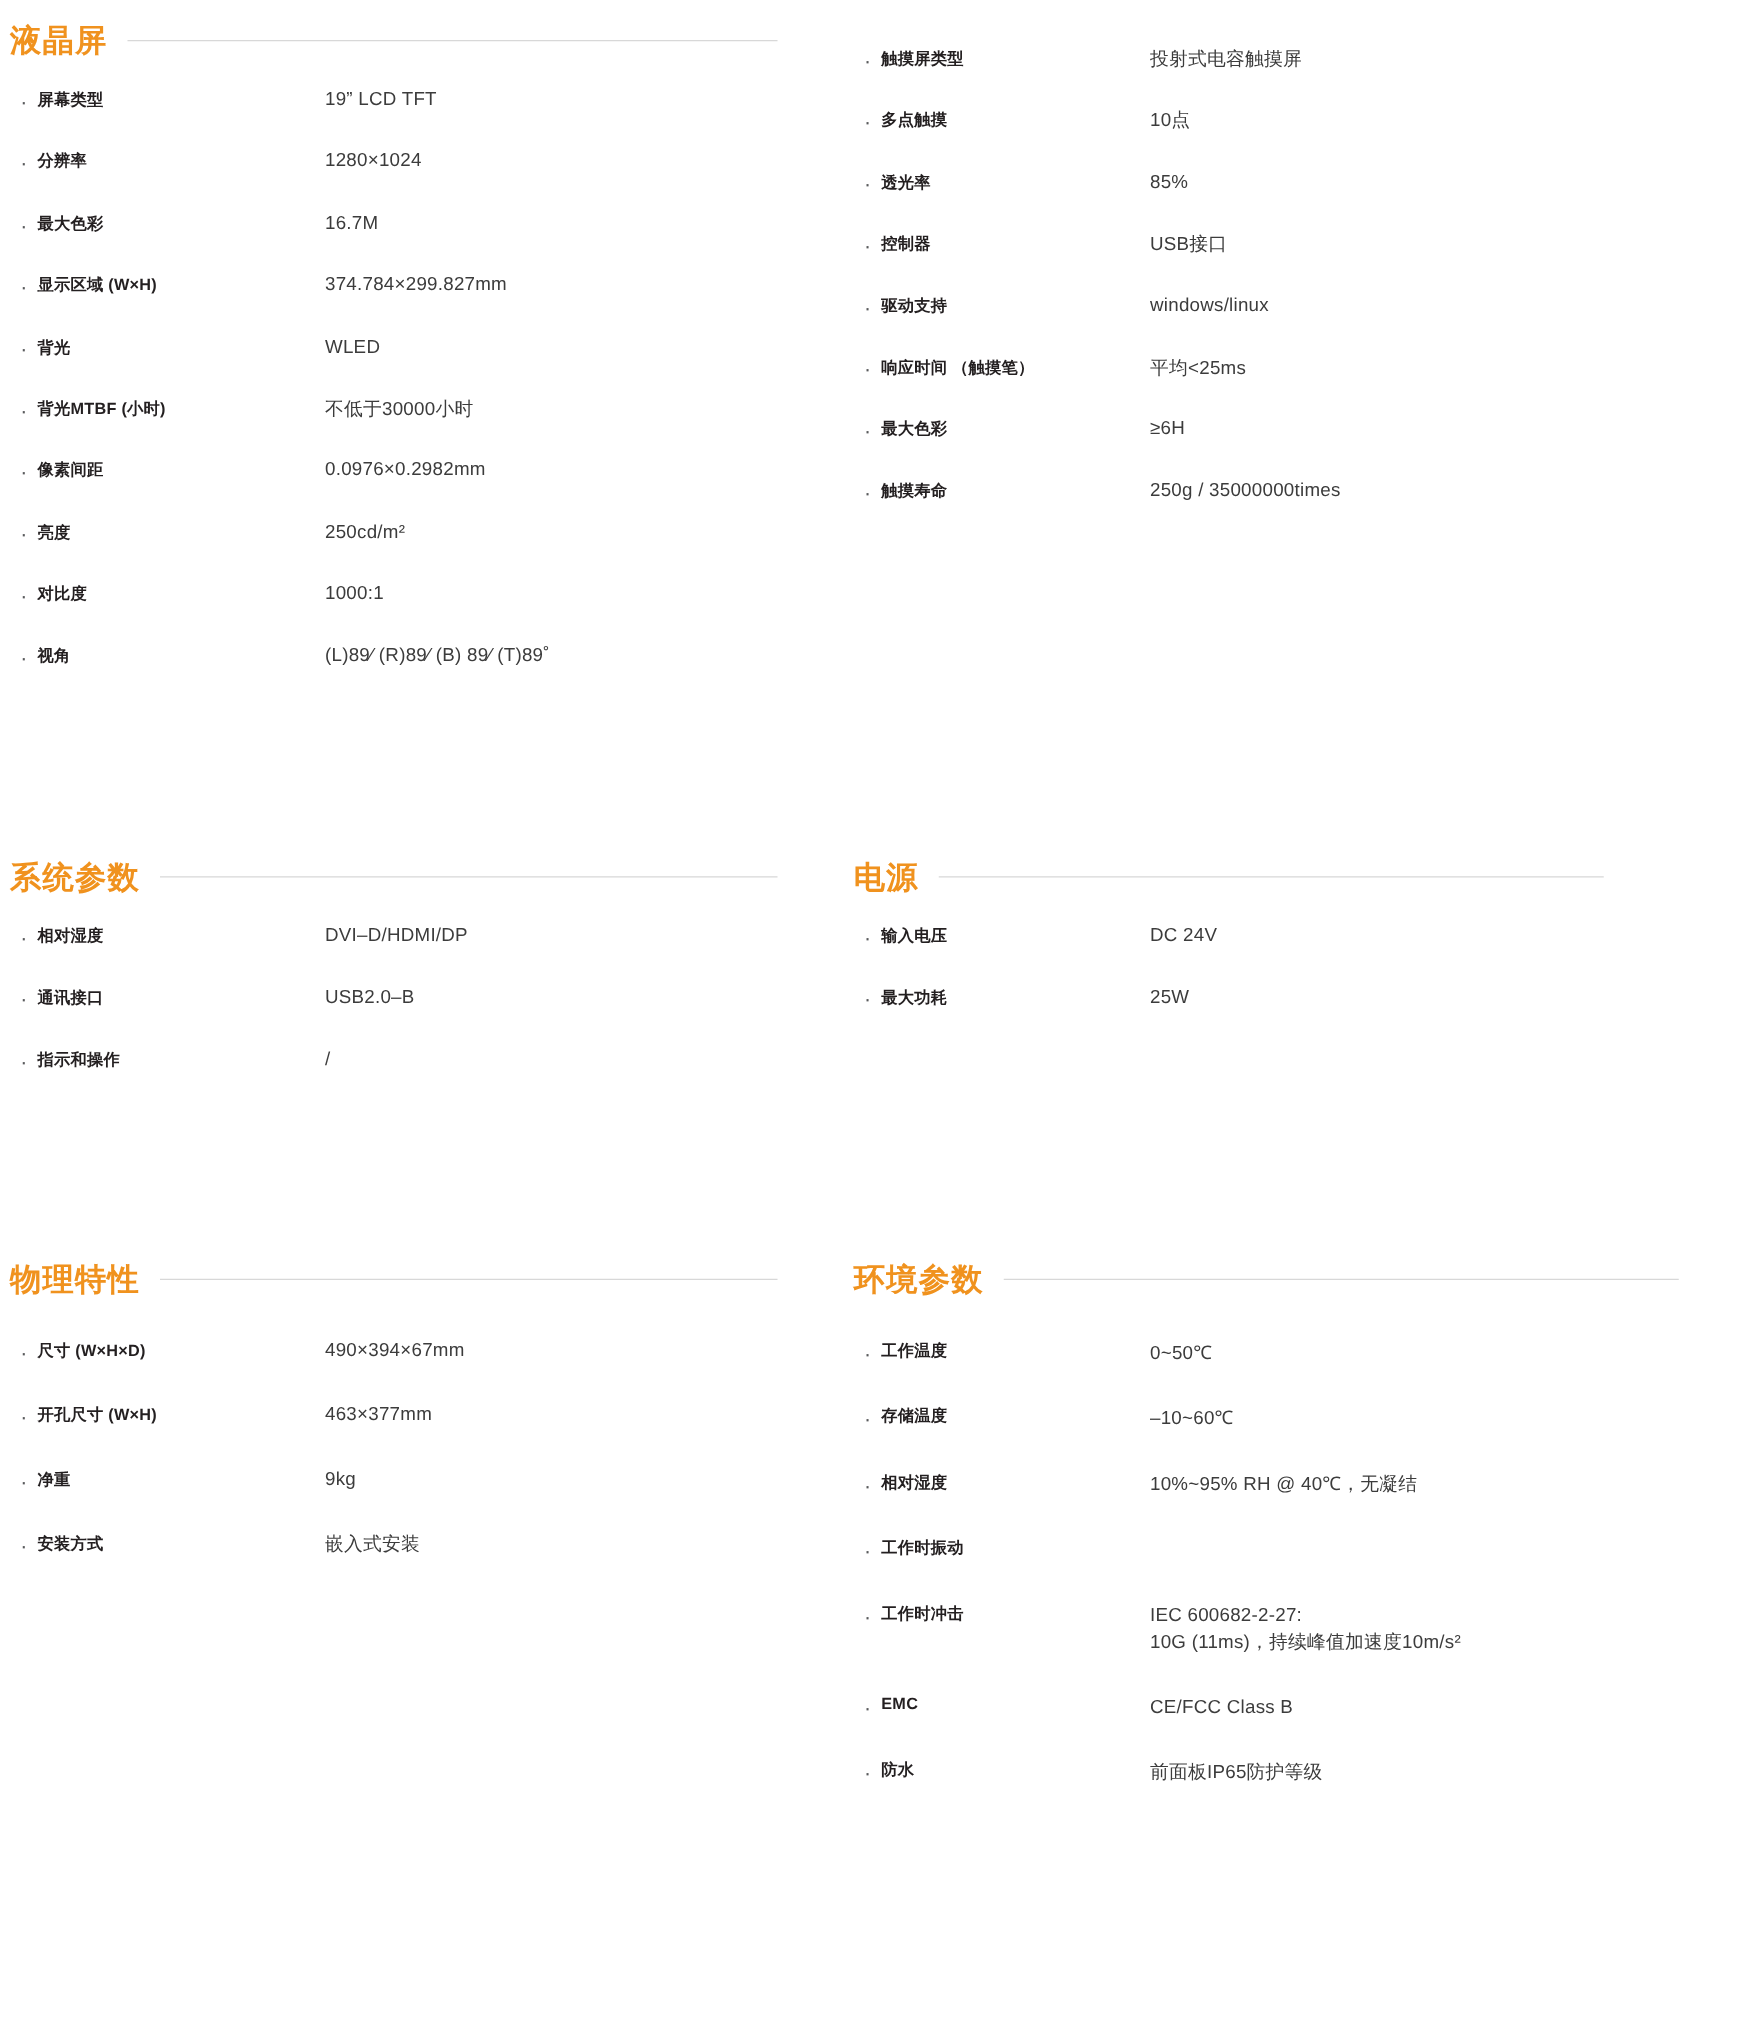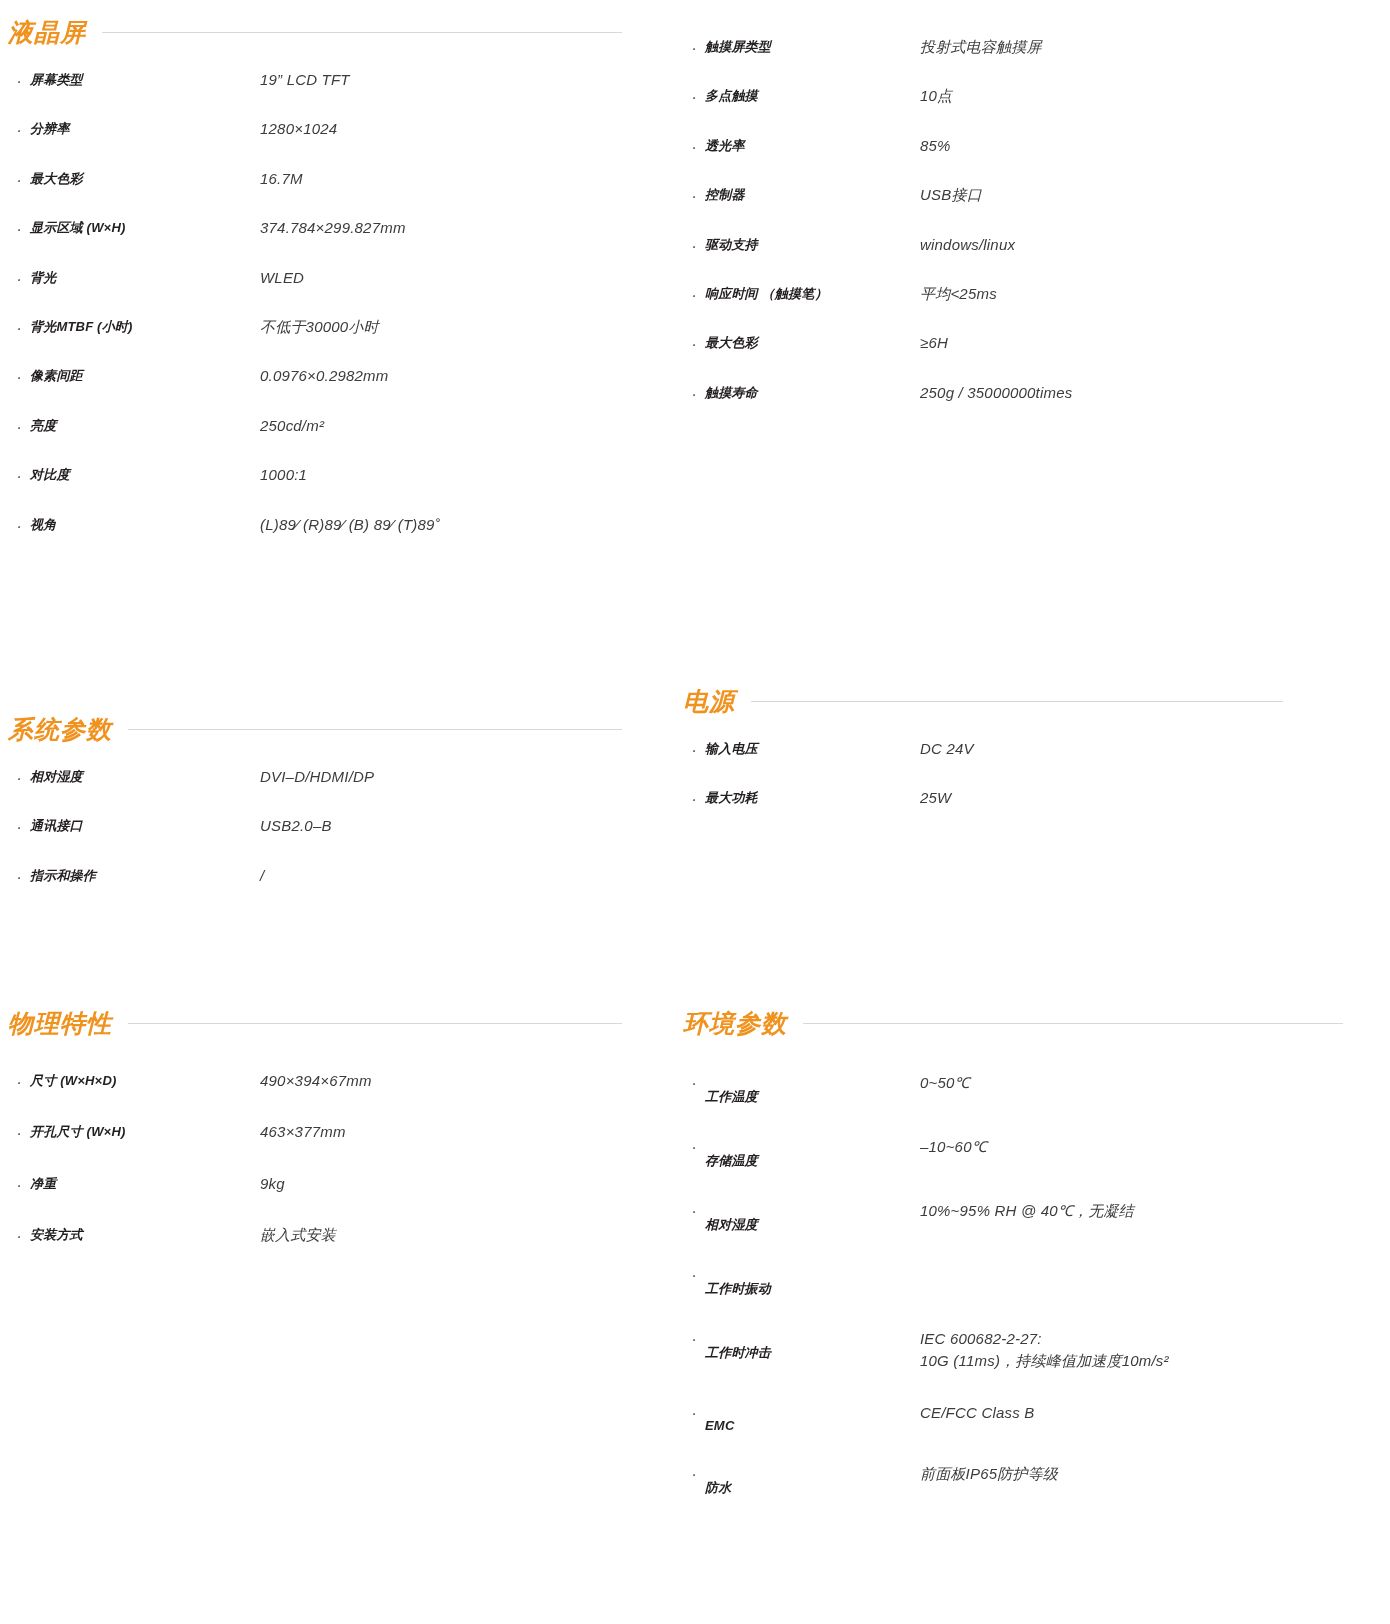--- a/index.html
+++ b/index.html
@@ -12,21 +12,20 @@
     height: 1624px;
     font-family: "Liberation Sans", sans-serif;
     color: #231f20;
     position: relative;
     overflow: hidden;
   }
   .page {
     position: relative;
     width: 1390px;
     height: 1624px;
-    font-style: italic;
   }
   .section {
     position: absolute;
   }
   .sec-head {
     display: flex;
     align-items: center;
     gap: 16px;
     margin-bottom: 10px;
   }
@@ -81,42 +80,42 @@
   #sec-lcd .spec-row { margin-bottom: 28px; }
   #sec-lcd .spec-label { width: 230px; flex: 0 0 230px; }
 
   
   #sec-touch { left: 683px; top: 16px; width: 600px; }
   #sec-touch .spec-list { margin-top: 22px; }
   #sec-touch .spec-row { margin-bottom: 28px; }
   #sec-touch .spec-label { width: 215px; flex: 0 0 215px; }
 
   
-  #sec-system { left: 8px; top: 713px; width: 614px; }
+  #sec-system { left: 8px; top: 685px; width: 614px; }
   #sec-system .spec-list { margin-top: 22px; }
   #sec-system .spec-row { margin-bottom: 28px; }
   #sec-system .spec-label { width: 230px; flex: 0 0 230px; }
 
   
   #sec-power { left: 683px; top: 685px; width: 600px; }
   #sec-power .spec-list { margin-top: 22px; }
   #sec-power .spec-row { margin-bottom: 28px; }
   #sec-power .spec-label { width: 215px; flex: 0 0 215px; }
 
   
   #sec-physical { left: 8px; top: 1007px; width: 614px; }
   #sec-physical .spec-list { margin-top: 32px; }
   #sec-physical .spec-row { margin-bottom: 30px; }
   #sec-physical .spec-label { width: 230px; flex: 0 0 230px; }
 
   
   #sec-env { left: 683px; top: 1007px; width: 660px; }
   #sec-env .spec-list { margin-top: 32px; }
   #sec-env .spec-row { margin-bottom: 30px; }
-  #sec-env .spec-label { width: 215px; flex: 0 0 215px; margin-top: 16px; }
+  #sec-env .spec-label { width: 215px; flex: 0 0 215px; }
   #sec-env .spec-value { line-height: 1.45; }
   #sec-env .bullet { padding-top: 2px; }
 </style>
 </head>
 <body>
 
 <div class="page">
 
   <div class="section" id="sec-lcd">
     <div class="sec-head">

